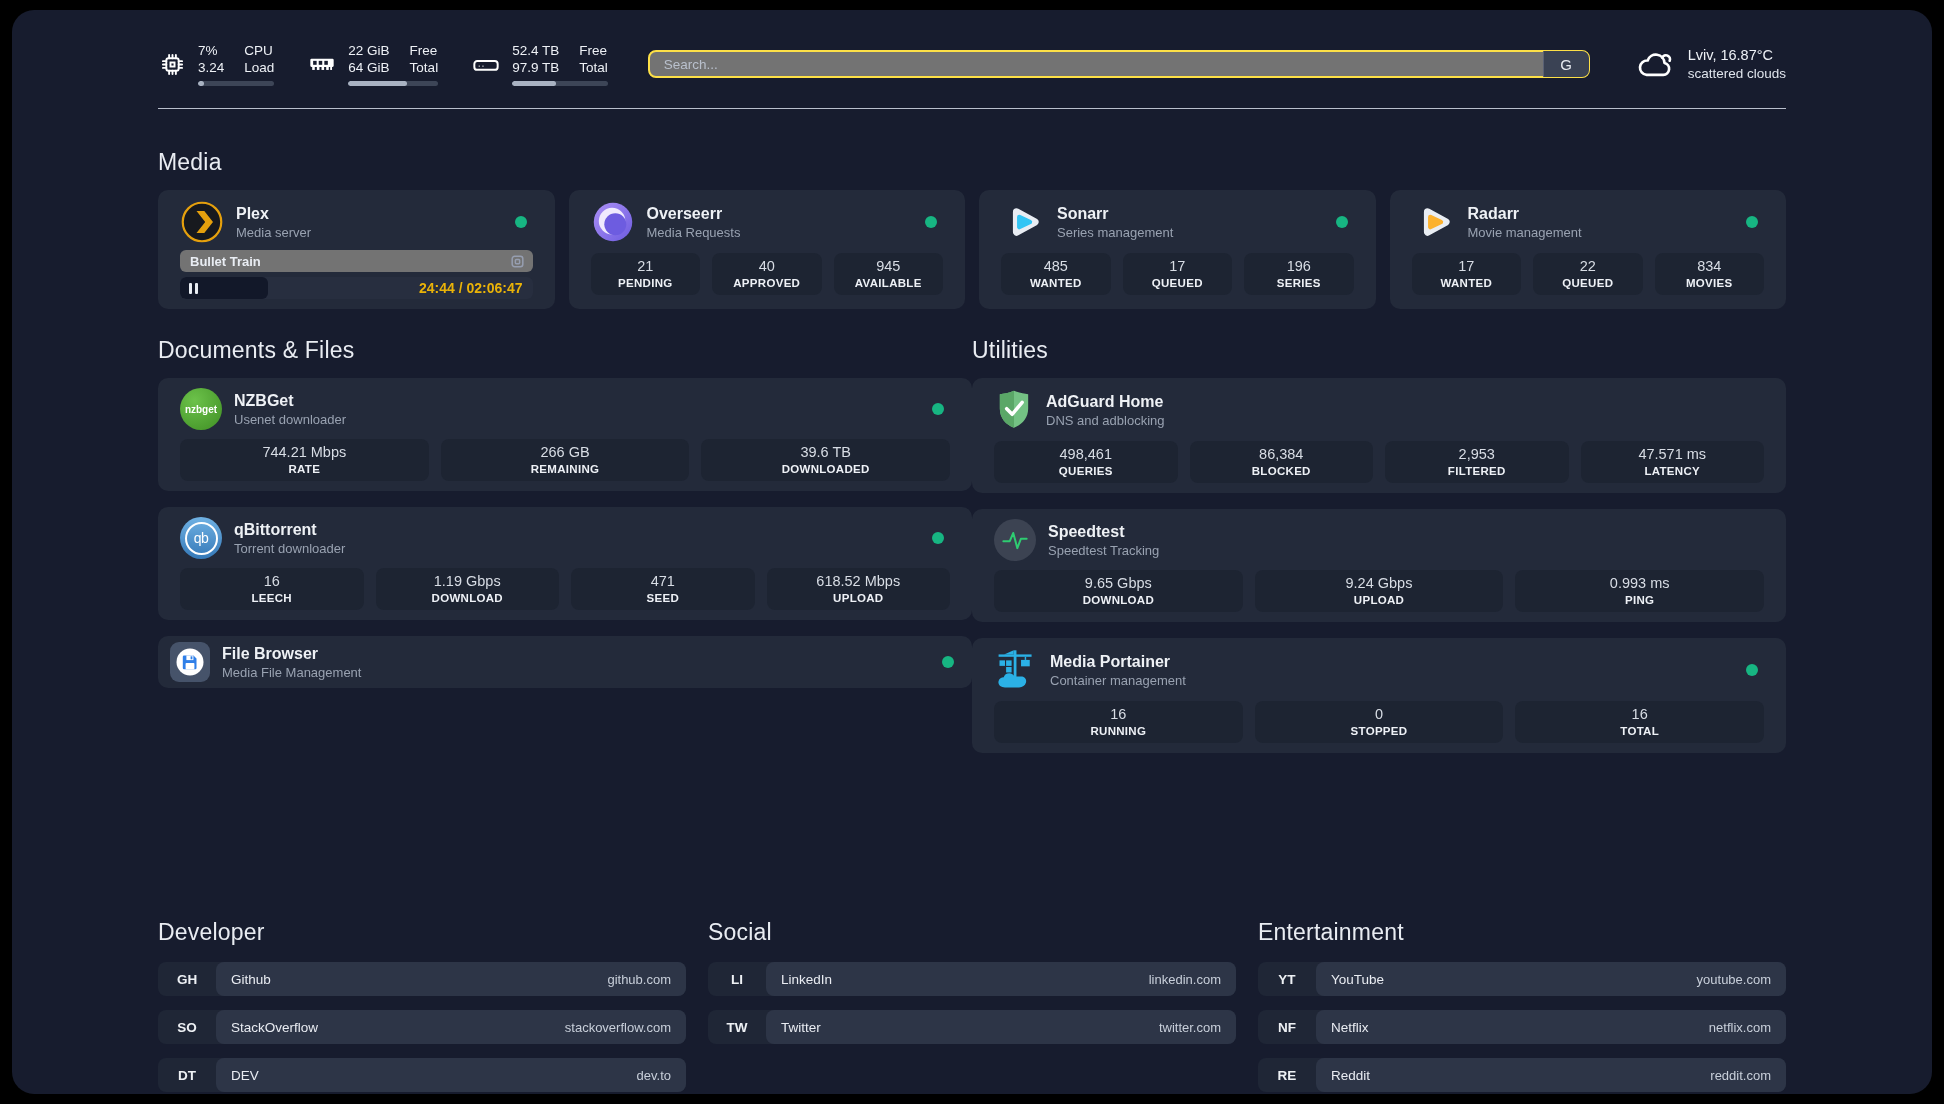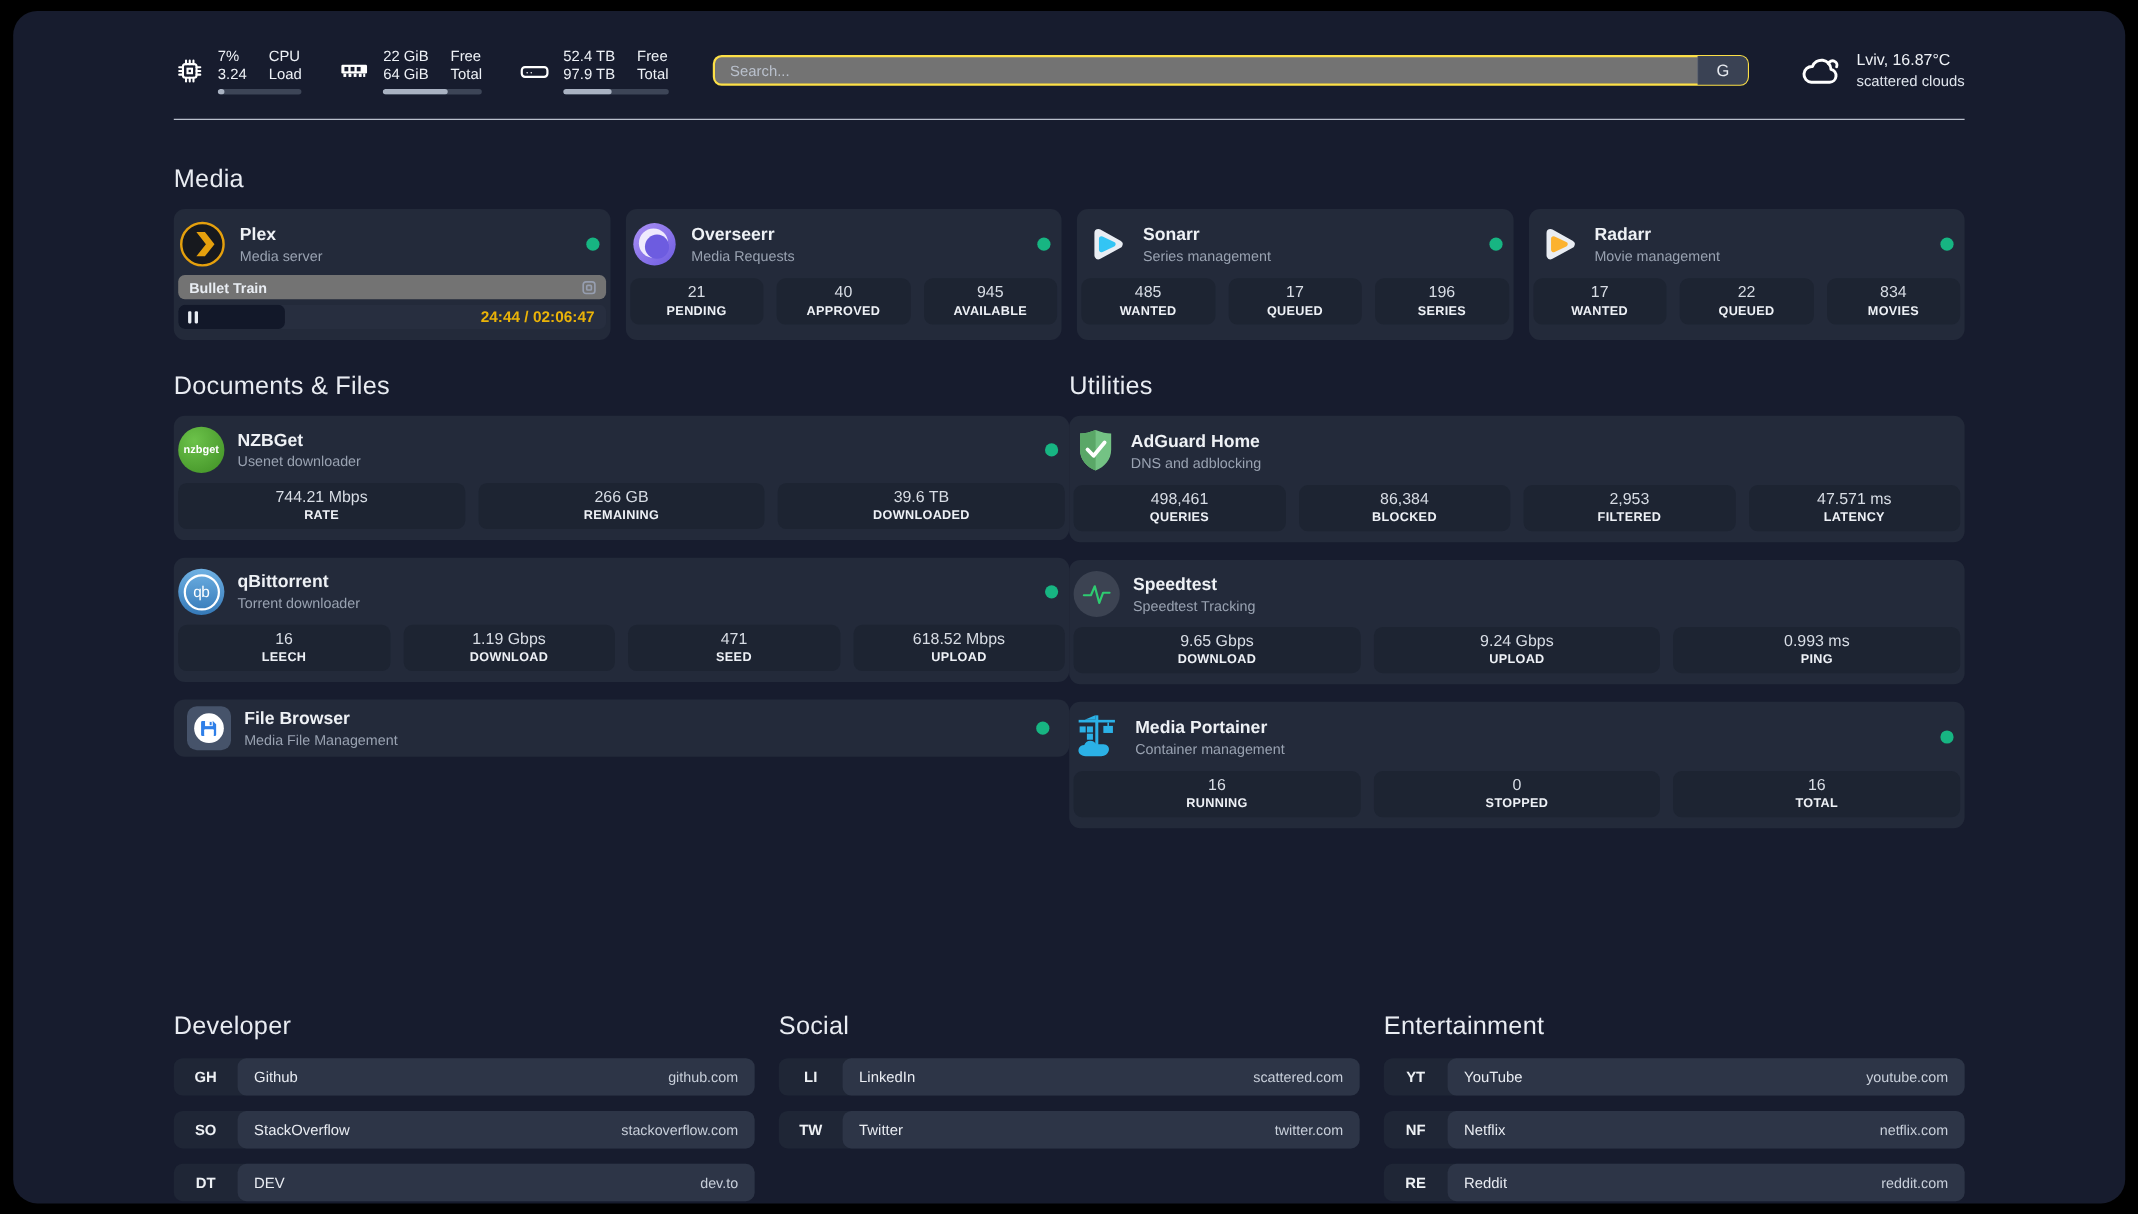--- a/index.html
+++ b/index.html
@@ -32,21 +32,21 @@
   .divider { margin-top:22px; border-bottom:1.5px solid rgba(214,220,232,.85); }
 
   
   .sec-title { font-size:23px; font-weight:400; color:#e9ecf2; letter-spacing:.2px; }
   .sec-title.mt { margin-top:40px; }
   .media-grid { display:grid; grid-template-columns:repeat(4,1fr); gap:14px; margin-top:14px; }
   .two-col { display:grid; grid-template-columns:1fr 1fr; margin-top:28px; align-items:start; }
   .col .sec-title { margin-bottom:14px; }
   .col .card { margin-bottom:16px; }
 
-  .card { background:#232a3a; border-radius:10px; padding:10px 4px; cursor:pointer; }
+  .card { background:#232a3a; border-radius:10px; padding:10px 22px; cursor:pointer; }
   .card.slim { padding:6px 12px; }
 
   .app-header { display:flex; align-items:center; gap:12px; }
   .app-texts { display:flex; flex-direction:column; justify-content:center; }
   .app-name { font-size:16px; font-weight:700; color:#eef1f5; line-height:21px; }
   .app-desc { font-size:13px; color:#99a2b1; line-height:17px; }
   .dot { width:12px; height:12px; border-radius:50%; background:#17b582; margin-left:auto; margin-right:6px; flex:0 0 auto; }
 
   .tiles { display:grid; gap:12px; margin-top:9px; }
   .tiles.c3 { grid-template-columns:repeat(3,1fr); }
@@ -541,21 +541,21 @@
             </span>
       </div>
     </div>
 
     <div class="linkcol">
       <h2 class="sec-title">Social</h2>
       <div class="linkrow">
         <span class="linkbadge">LI</span>
         <span class="linkbody">
               <span class="linkname">LinkedIn</span>
-              <span class="linkurl">scattered.com</span>
+              <span class="linkurl">linkedin.com</span>
             </span>
       </div>
       <div class="linkrow">
         <span class="linkbadge">TW</span>
         <span class="linkbody">
               <span class="linkname">Twitter</span>
               <span class="linkurl">twitter.com</span>
             </span>
       </div>
     </div>

